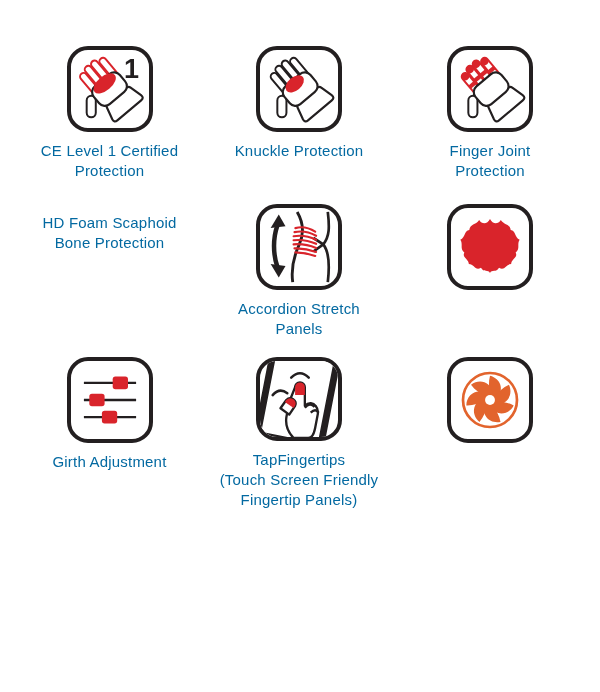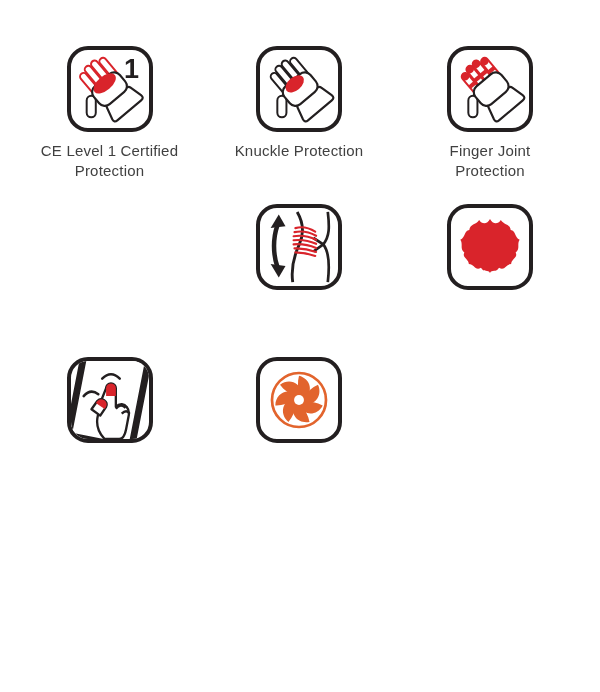--- a/index.html
+++ b/index.html
@@ -21,21 +21,21 @@
     width:86px;height:86px;box-sizing:border-box;
     border:4px solid #231f20;border-radius:21px;
     background:#ffffff;
     display:flex;align-items:center;justify-content:center;
     overflow:hidden;
   }
   .icon-box svg{display:block;}
   .label{
     margin-top:9px;
     font-size:15px;line-height:20px;letter-spacing:.2px;
-    text-align:center;white-space:pre-line;color:#404040;
+    text-align:center;white-space:pre-line;color:#0369a1;
   }
   .badge-text{font-weight:bold;fill:#231f20;font-family:"Liberation Sans",sans-serif;}
 </style>
 </head>
 <body>
 
 <div class="grid">
 
   <div class="feature">
     <div class="icon-box">
@@ -101,20 +101,22 @@
             <rect x="20.5" y="27" width="41" height="28" rx="9" fill="#fff" stroke="#231f20" stroke-width="2.6"></rect>
           </g>
         </g>
       </svg>
     </div>
     <div class="label">Finger Joint
 Protection</div>
   </div>
 
   <div class="feature">
+    <div class="label">HD Foam Scaphoid
+Bone Protection</div>
   </div>
 
 
   <div class="feature">
     <div class="icon-box">
       <svg width="72" height="72" viewBox="0 0 80 80">
         <path d="M38 1 C45 13 46 25 40 38 C34 51 31 64 33 79" stroke="#231f20" stroke-width="3.2" fill="none"></path>
         <path d="M72 1 C74 18 74 28 67 37 C74 46 74 62 72 79" stroke="#231f20" stroke-width="3" fill="none"></path>
         <path d="M67 37 L56 30 M67 37 L56 45" stroke="#231f20" stroke-width="3" fill="none"></path>
         <g stroke="#d9242b" stroke-width="2.4" fill="none" stroke-linecap="round">
@@ -124,48 +126,70 @@
           <path d="M34 32.5 Q47 31 59 36.5"></path>
           <path d="M34 37 Q47 36 59 41"></path>
           <path d="M35 41.5 Q47 41 59 45.5"></path>
           <path d="M36 46 Q47 46 58 50"></path>
         </g>
         <path d="M16 16 C11 30 11 48 16 62" stroke="#231f20" stroke-width="5" fill="none"></path>
         <path d="M8.5 19 L17.5 4 L25 17 Z" fill="#231f20"></path>
         <path d="M8.5 59 L17.5 74 L25 61 Z" fill="#231f20"></path>
       </svg>
     </div>
+    <div class="label">Accordion Stretch
+Panels</div>
   </div>
 
   <div class="feature">
     <div class="icon-box">
       <svg width="72" height="72" viewBox="0 0 80 80">
         <path d="M40 9 C43 15 49 15 52 10 C56 16 62 14 63 21 C69 22 67 29 73 32 C69.5 37 74 42 68.5 46 C71.5 52 63.5 53 63.5 59 C57.5 59 56.5 67 50 63 C47 69 42 64 40 69 C38 64 33 69 30 63 C23.5 67 22.5 59 16.5 59 C16.5 53 8.5 52 11.5 46 C6 42 10.5 37 7 32 C13 29 11 22 17 21 C18 14 24 16 28 10 C31 15 37 15 40 9 Z" fill="#d9242b"></path>
       </svg>
     </div>
   </div>
 
+  <div class="feature">
+    <div class="icon-box">
+      <svg width="72" height="72" viewBox="0 0 80 80">
+        <g stroke="#231f20" stroke-width="2.6">
+          <line x1="11" y1="21" x2="69" y2="21"></line>
+          <line x1="11" y1="40" x2="69" y2="40"></line>
+          <line x1="11" y1="59" x2="69" y2="59"></line>
+        </g>
+        <g fill="#d9242b">
+          <rect x="43" y="14" width="17" height="14" rx="3"></rect>
+          <rect x="17" y="33" width="17" height="14" rx="3"></rect>
+          <rect x="31" y="52" width="17" height="14" rx="3"></rect>
+        </g>
+      </svg>
+    </div>
+    <div class="label">Girth Adjustment</div>
+  </div>
 
   <div class="feature">
     <div class="icon-box">
       <svg width="78" height="78" viewBox="0 0 80 80">
         <g transform="rotate(11 40 40)">
           <rect x="5" y="-8" width="66" height="92" rx="6" fill="#fff" stroke="#231f20" stroke-width="7"></rect>
         </g>
         <path d="M32 18 q9 -9 18 0" stroke="#231f20" stroke-width="2.6" fill="none" stroke-linecap="round"></path>
         <path d="M13 36 q7 -8 15 -2" stroke="#231f20" stroke-width="2.6" fill="none" stroke-linecap="round"></path>
         <g stroke="#231f20" stroke-width="2.4" stroke-linejoin="round">
           <path d="M36 28 a5 5 0 0 1 10 0 l0 19 c4 -4 9 -3 11 0 c2.5 3 3 6 2 10 l-2.5 13 c-1 5 -3.5 10 -7 10 l-15 0 c-5 -5 -8.5 -13 -7.5 -21 l3 -16 z" fill="#fff"></path>
           <path d="M27 41 a5.5 5.5 0 0 1 9 6 l-6 9 -9 -6.5 z" fill="#fff"></path>
           <path d="M46 49 q5 -6 10 -1 M52 54 q5 -5 8 0" fill="none"></path>
         </g>
         <path d="M36 28 a5 5 0 0 1 10 0 l0 8 -10 0 z" fill="#d9242b"></path>
         <path d="M27 41 a5.5 5.5 0 0 1 9 6 l-1.5 2.2 -9 -6.2 z" fill="#d9242b"></path>
       </svg>
     </div>
+    <div class="label">TapFingertips
+(Touch Screen Friendly
+Fingertip Panels)</div>
   </div>
 
   <div class="feature">
     <div class="icon-box">
       <svg width="72" height="72" viewBox="0 0 80 80">
         <defs>
           <path id="blade" d="M40 13 C52 16 56 29 48 37 C44.5 40.5 40 39.5 40 35 C39 27 38 20 40 13 Z"></path>
         </defs>
         <circle cx="40" cy="40" r="30" fill="none" stroke="#e2642d" stroke-width="3"></circle>
         <g fill="#e2642d">

